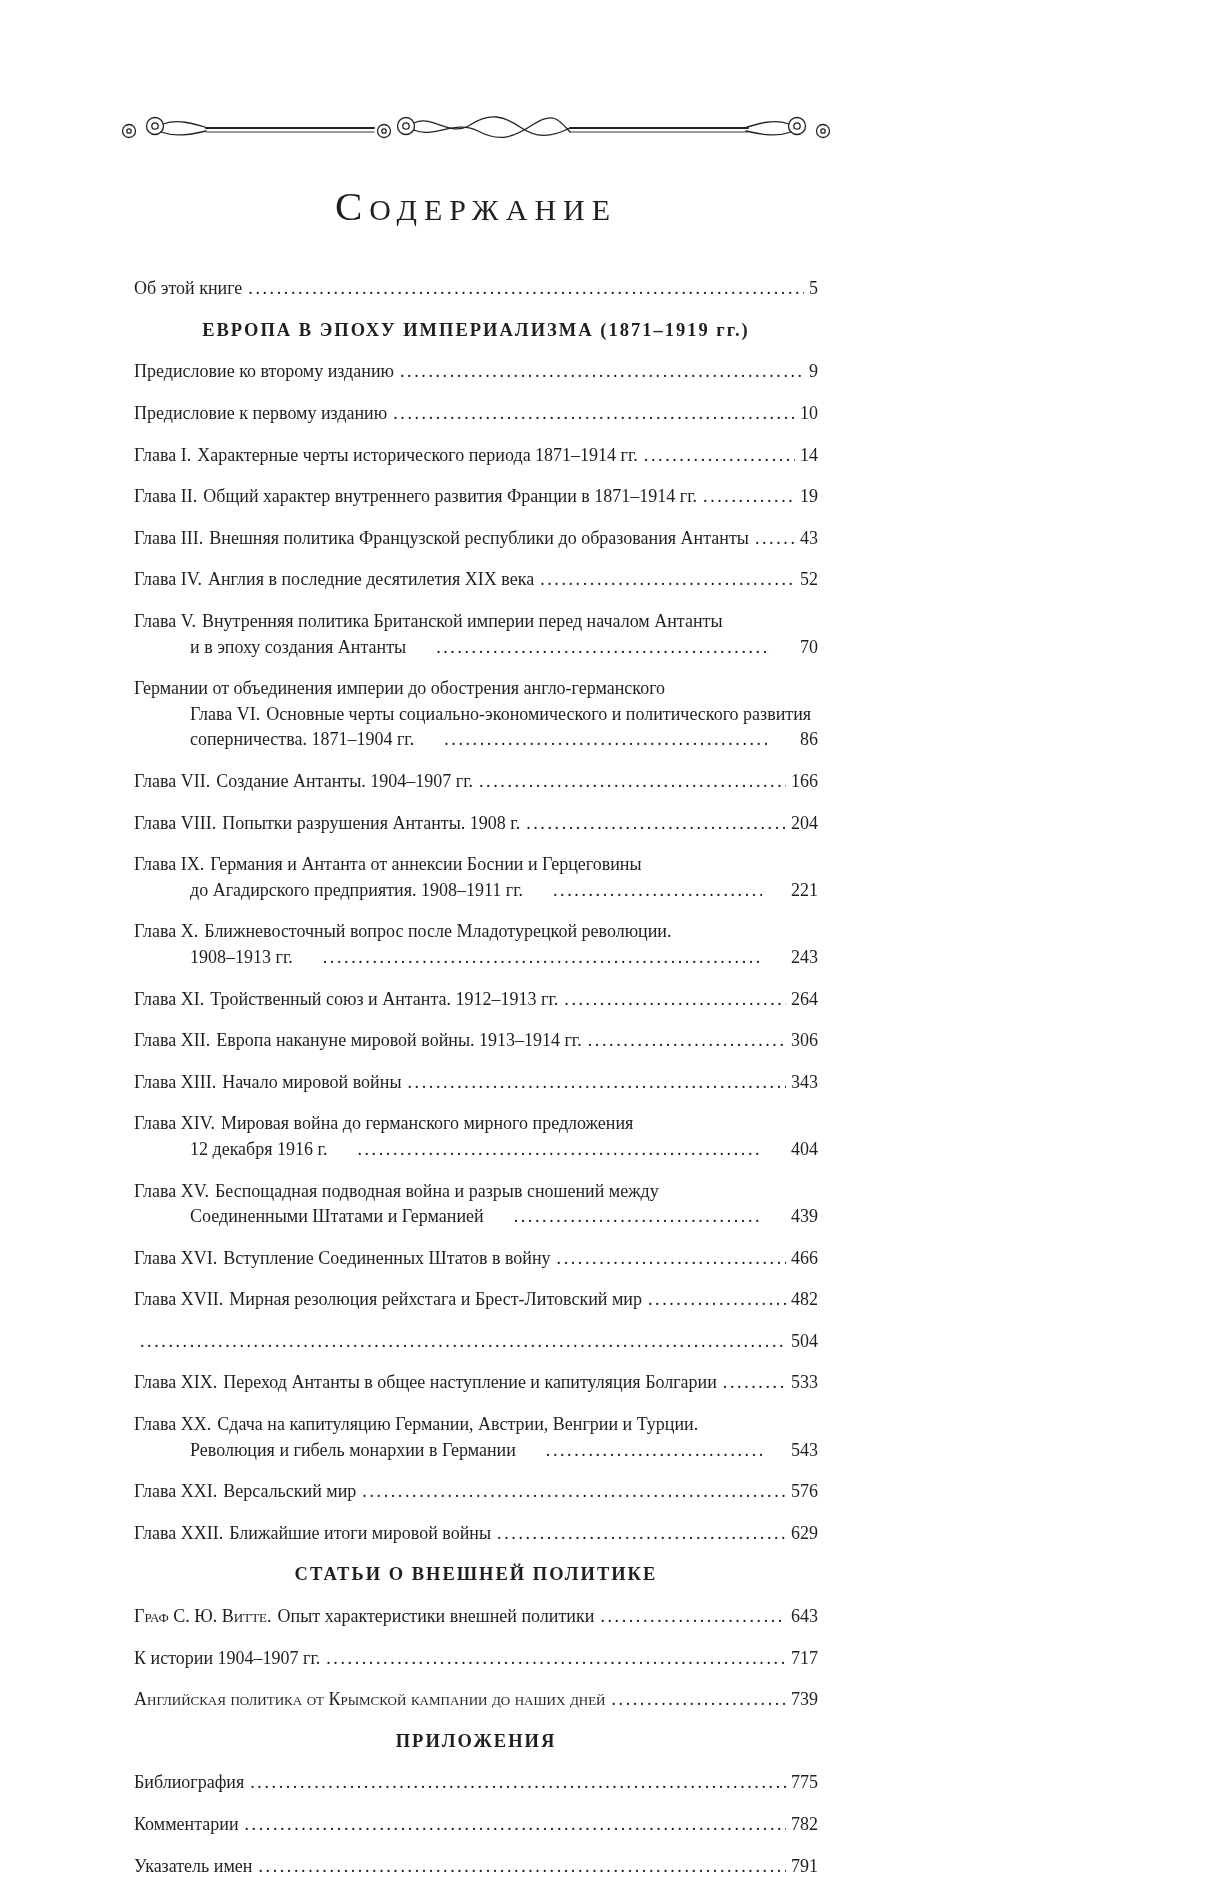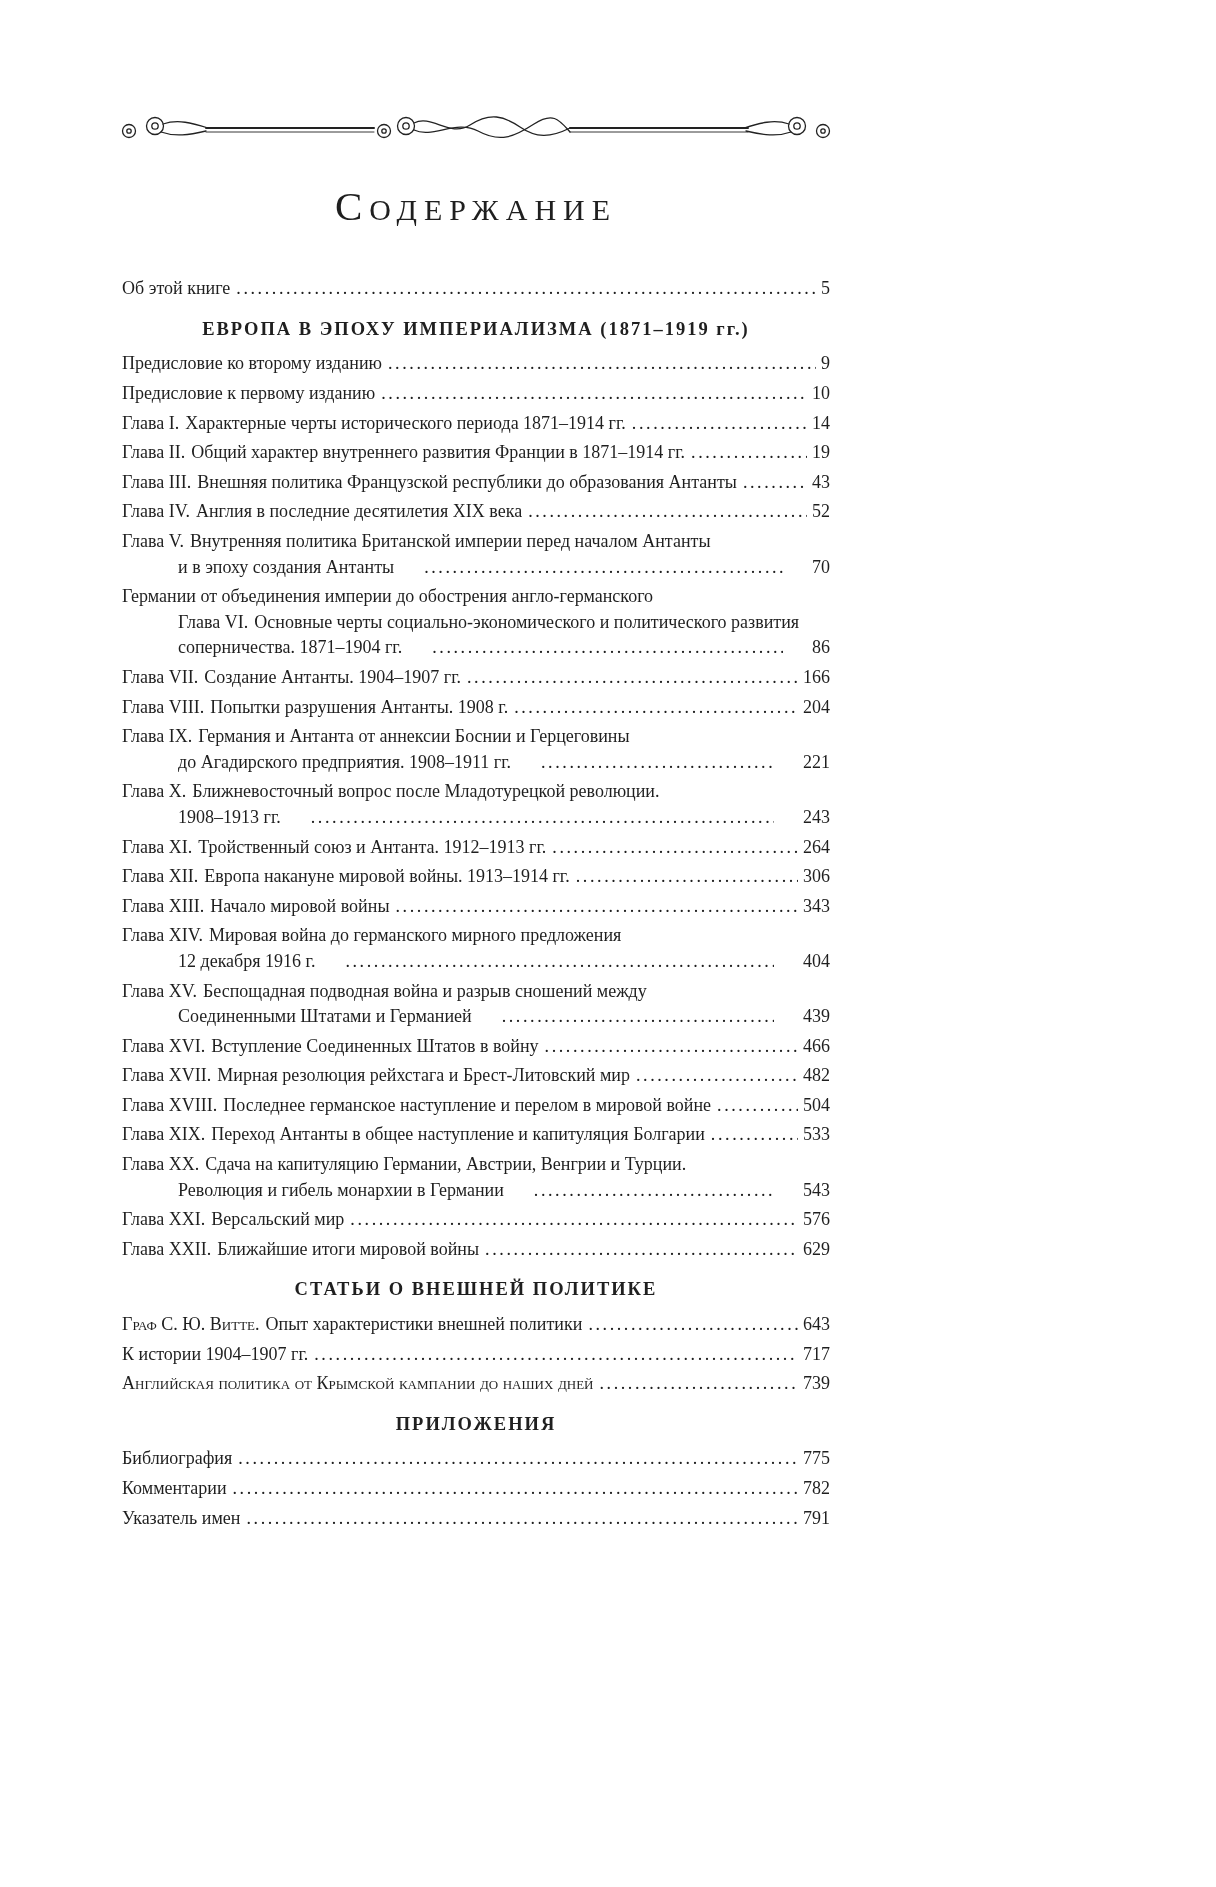--- a/index.html
+++ b/index.html
@@ -32,21 +32,21 @@
   .toc { font-size: 18px; line-height: 25.6px; }
 
   .section-heading {
     text-align: center;
     font-weight: bold;
     font-size: 18.5px;
     letter-spacing: 2px;
     margin: 15px 0 9px 0;
   }
 
-  .entry { margin: 4px; }
+  .entry { margin: 16px; }
   .line { display: block; }
   .flexline { display: flex; align-items: baseline; }
   .entry .line + .line { padding-left: 56px; gap: 24px; }
 
   .txt { white-space: nowrap; flex: 0 0 auto; }
   .em { margin-right: 6px; }
   .sc { font-variant: small-caps; }
   .sc.prefix { margin-right: 6px; }
 
   .leader {
@@ -262,21 +262,20 @@
     <div class="entry">
       <div class="line flexline">
         <span class="txt"><span class="em">Глава XVII.</span><span>Мирная резолюция рейхстага и Брест-Литовский мир</span></span>
         <span class="leader"></span>
         <span class="pg">482</span>
       </div>
     </div>
 
     <div class="entry">
       <div class="line flexline">
-        <span class="txt"><span class="em">Глава XVIII.</span><span>Последнее германское наступление и перелом в мировой войне</span></span>
         <span class="leader"></span>
         <span class="pg">504</span>
       </div>
     </div>
 
     <div class="entry">
       <div class="line flexline">
         <span class="txt"><span class="em">Глава XIX.</span><span>Переход Антанты в общее наступление и капитуляция Болгарии</span></span>
         <span class="leader"></span>
         <span class="pg">533</span>

